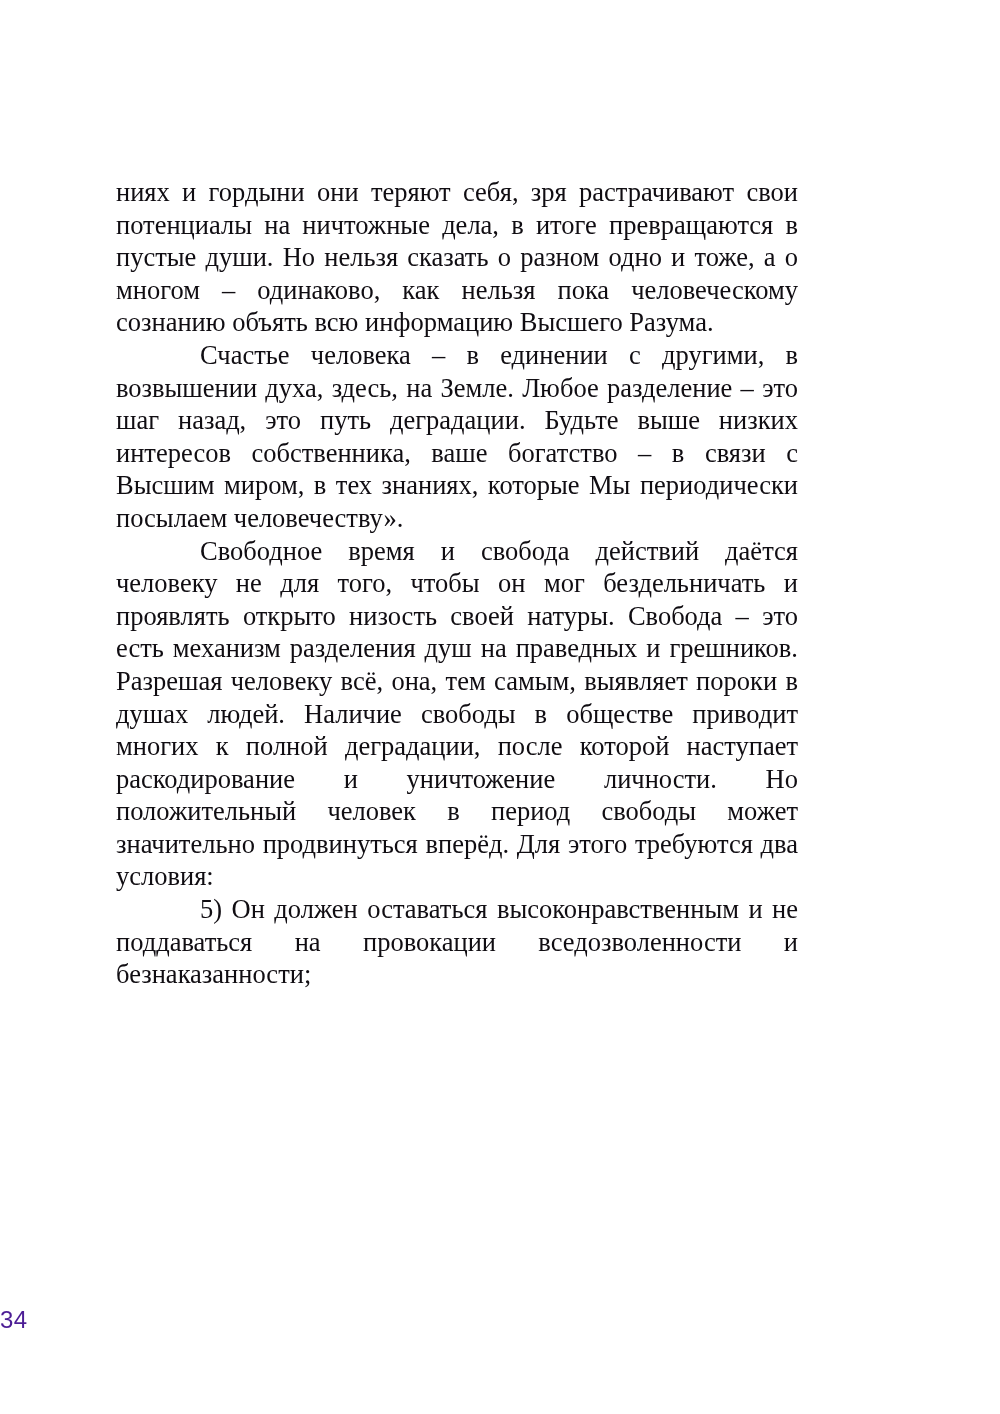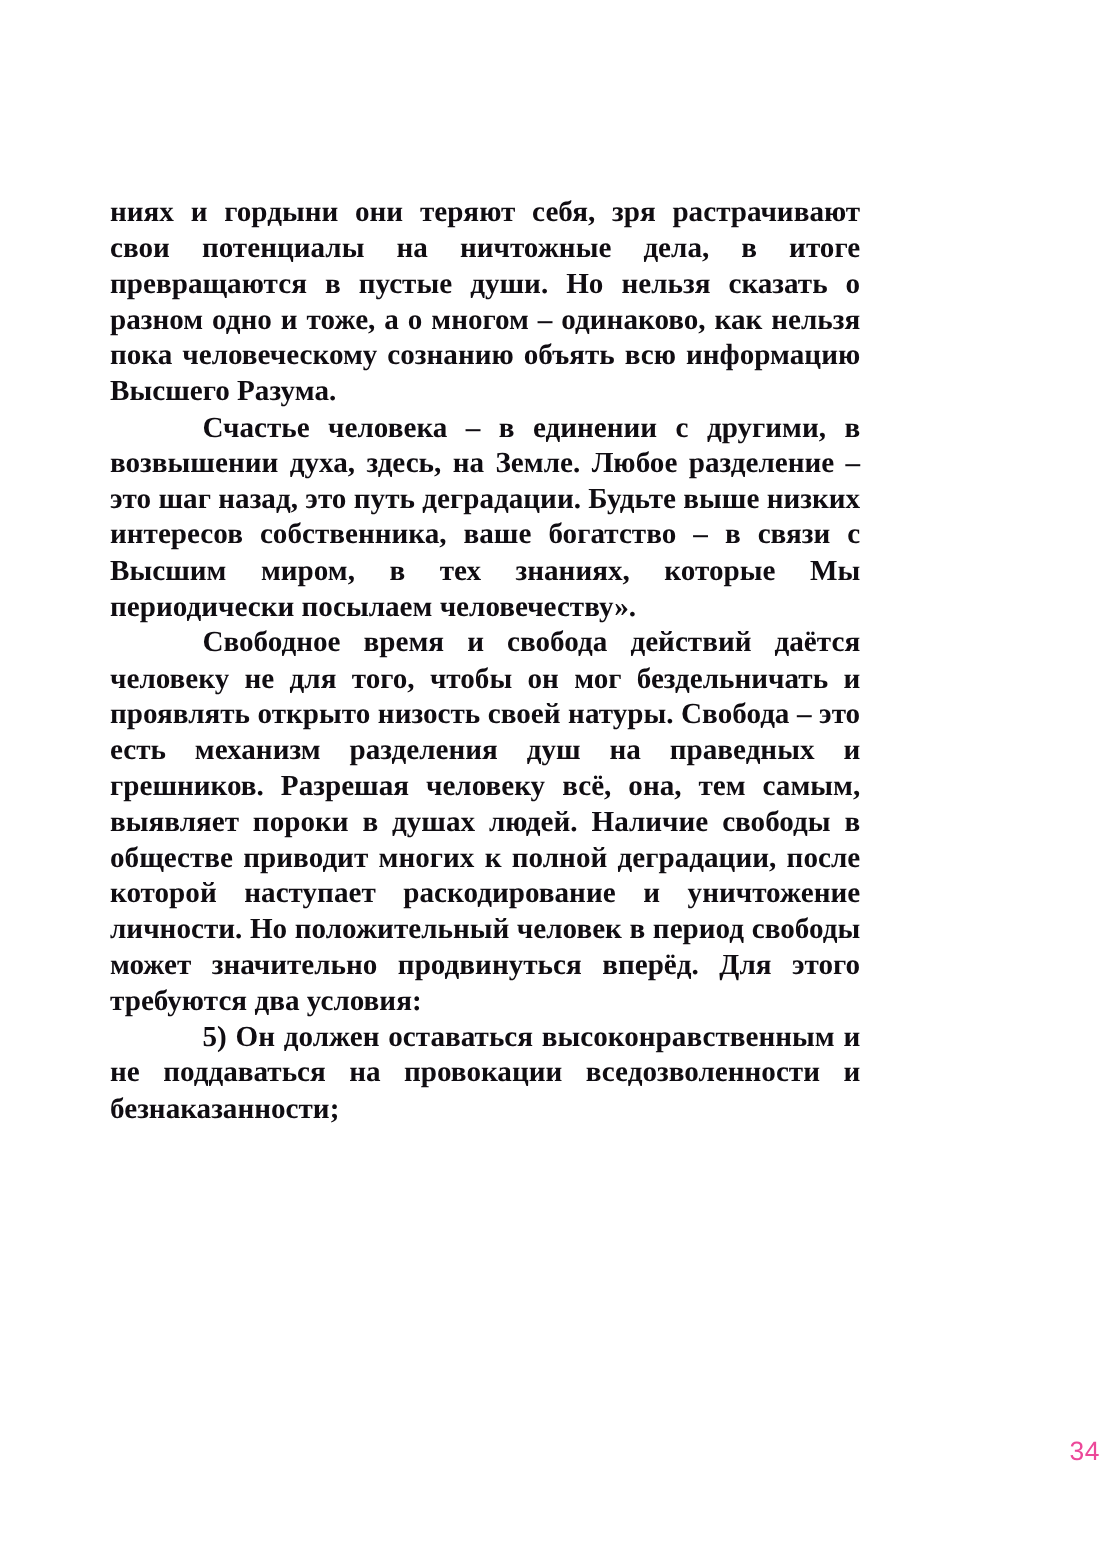--- a/index.html
+++ b/index.html
@@ -12,24 +12,23 @@
     position: relative;
     width: 1000px;
     height: 1414px;
     background: #ffffff;
     overflow: hidden;
     font-family: "Liberation Serif", "DejaVu Serif", serif;
   }
 
   .text-block {
     position: absolute;
-    left: 100px;
+    left: 116px;
     top: 176px;
     width: 682px;
-    font-weight: bold;
   }
 
   .para {
     margin: 0;
     text-align: justify;
     text-justify: inter-word;
     font-size: 26.5px;
     line-height: 32.6px;
     color: #100d12;
     text-indent: 84px;
@@ -44,24 +43,24 @@
   
   .para:last-child {
     margin-bottom: 0;
   }
 
   .page-number {
     position: absolute;
     left: 0;
     right: 0;
     top: 1306px;
-    text-align: right;
+    text-align: left;
     font-family: "Liberation Sans", "DejaVu Sans", sans-serif;
     font-size: 24px;
-    color: #ec4899;
+    color: #4c1d95;
     letter-spacing: 0.5px;
   }
 </style>
 </head>
 <body>
 
 <div class="page">
 
   <div class="text-block">
 

